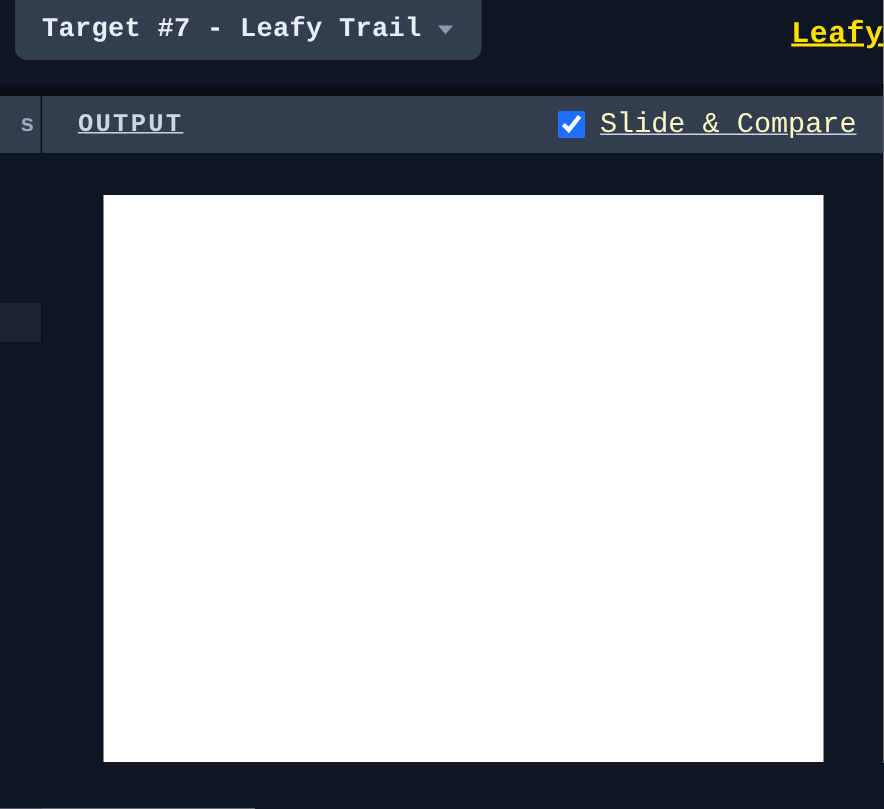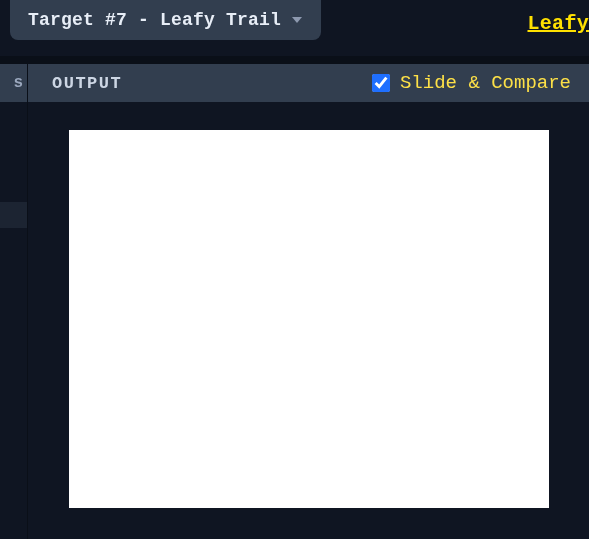--- a/index.html
+++ b/index.html
@@ -85,20 +85,21 @@
     }
     .side-sliver .s-rest {
       flex: 1;
       background: #0f1522;
     }
     .output-panel {
       flex: 1;
       background: #0f1522;
       display: flex;
       flex-direction: column;
+      text-decoration: underline;
     }
     .panel-header {
       height: 38px;
       background: #323e4f;
       display: flex;
       align-items: center;
       justify-content: space-between;
       padding: 0 18px 0 24px;
     }
     .panel-title {
@@ -111,21 +112,21 @@
       display: flex;
       align-items: center;
       gap: 10px;
     }
     .compare-check {
       width: 18px;
       height: 18px;
       accent-color: #1f6fff;
     }
     .compare-label {
-      color: #fde047;
+      color: #fef9c3;
       font-size: 19px;
       font-weight: 500;
     }
     .canvas-area {
       flex: 1;
       padding: 28px 28px 0 28px;
       display: flex;
       align-items: flex-start;
       justify-content: center;
     }

